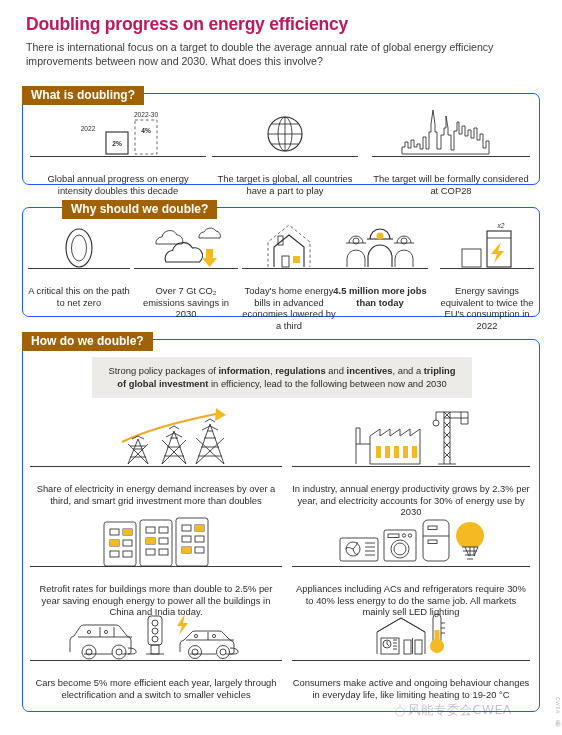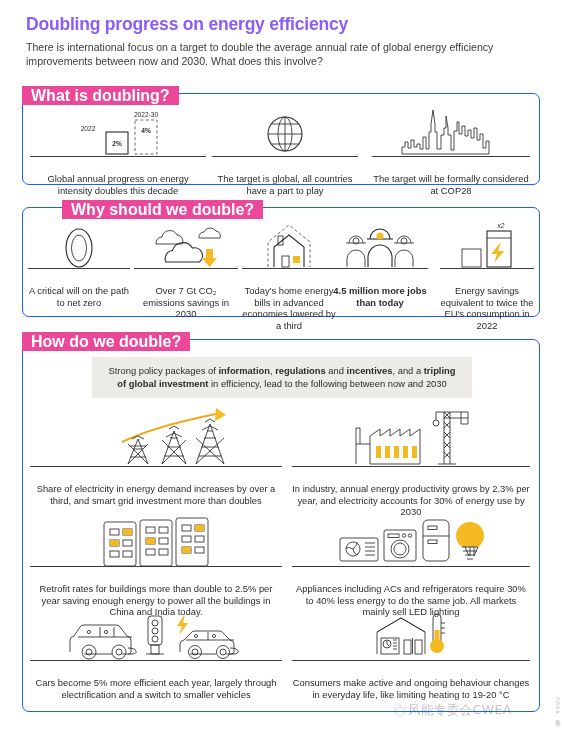--- a/index.html
+++ b/index.html
@@ -12,39 +12,39 @@
     font-family: "Liberation Sans", sans-serif;
     color: #1d1d1b;
     position: relative;
     overflow: hidden;
   }
 
   
   .page-title {
     position: absolute; left: 26px; top: 14px;
     font-size: 17.5px; font-weight: bold; letter-spacing: -0.2px;
-    color: #8b5cf6;
+    color: #be185d;
   }
   .page-subtitle {
     position: absolute; left: 26px; top: 41px; width: 510px;
     font-size: 10.6px; line-height: 13.6px; color: #3c3c3c;
   }
 
   
   .section {
     position: absolute;
     border: 1.4px solid #1a5cff;
     border-radius: 7px;
     background: #fff;
   }
   .section-tab {
     position: absolute;
-    background: #ec4899;
+    background: #a16207;
     color: #fff;
-    font-size: 16px; font-weight: bold;
+    font-size: 12px; font-weight: bold;
     padding: 3.5px 9px 4.5px 9px;
     line-height: 11px;
     white-space: nowrap;
     z-index: 5;
   }
 
   
   .panel {
     position: absolute;
     display: flex;
@@ -174,21 +174,21 @@
 <div class="section-tab" style="left:22px; top:200px;margin-left:40px;">Why should we double?</div>
 
 <div class="panel" style="left:28px; top:218px; width:102px;">
   <div class="art" style="height:50px;">
     <svg width="36" height="50" viewBox="0 0 36 50">
       <ellipse class="stroke" cx="18" cy="30" rx="13" ry="19"></ellipse>
       <ellipse class="stroke-thin" cx="18" cy="30" rx="7.5" ry="13"></ellipse>
     </svg>
   </div>
   <div class="rule"></div>
-  <div class="cap">A critical will on the path to net zero</div>
+  <div class="cap">A critical this on the path to net zero</div>
 </div>
 
 <div class="panel" style="left:134px; top:218px; width:104px;">
   <div class="art" style="height:50px;">
     <svg width="84" height="50" viewBox="0 0 84 50">
       <path class="stroke-thin" d="M12 26 a6 6 0 0 1 6-7 a8 8 0 0 1 15-2 a6 6 0 0 1 5 9 Z"></path>
       <path class="stroke-thin" d="M55 20 a5 5 0 0 1 5-6 a7 7 0 0 1 12-1 a5 5 0 0 1 4 7 Z"></path>
       <path class="stroke" d="M22 44 a8 8 0 0 1 6.5-11.5 a11 11 0 0 1 20-2.5 a8 8 0 0 1 7 14 Z"></path>
       <path class="yellow" d="M62 31 h7 v9 h4 l-7.5 9 l-7.5 -9 h4 Z"></path>
     </svg>

